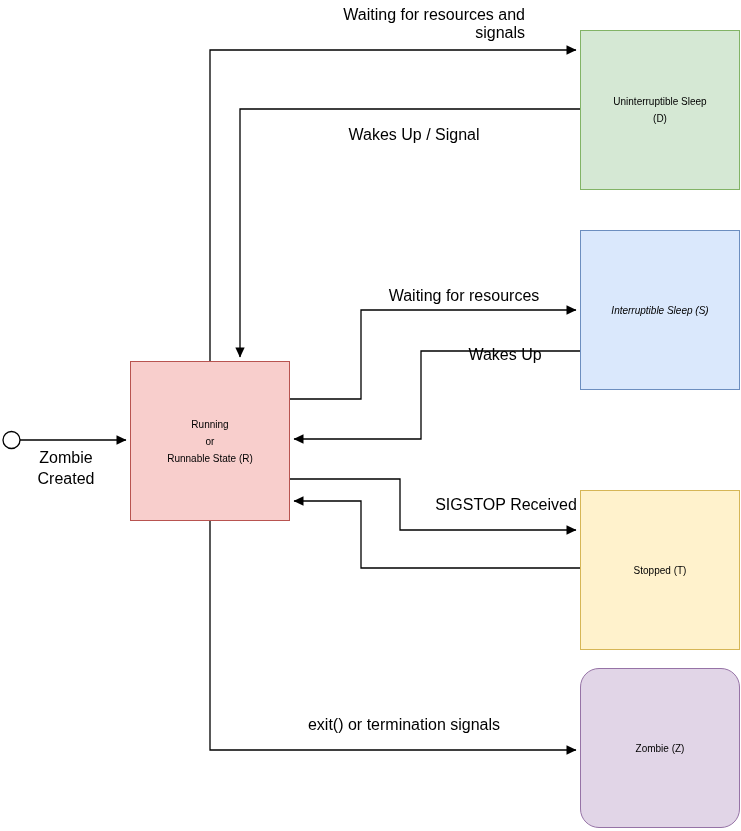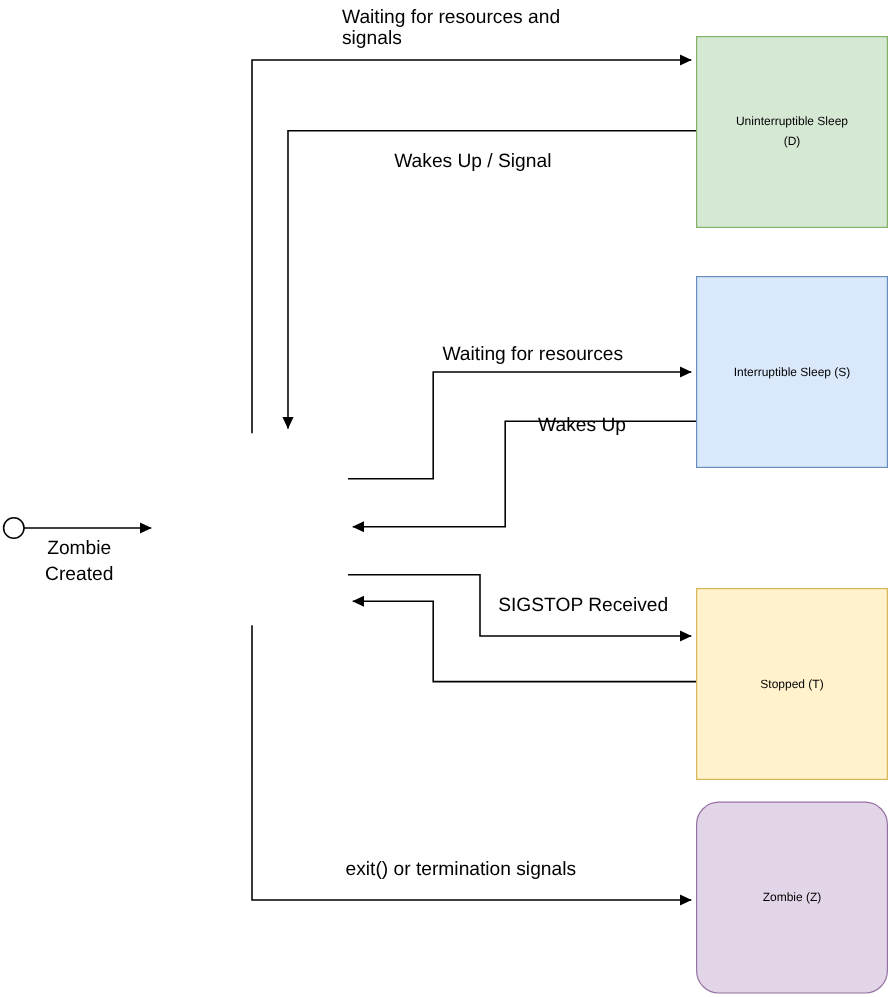--- a/index.html
+++ b/index.html
@@ -41,22 +41,23 @@
   .node-uninterruptible{ left: 580px; top: 30px;  }
   .node-interruptible  { left: 580px; top: 230px; }
   .node-stopped        { left: 580px; top: 490px; }
   .node-zombie         { left: 580px; top: 668px; border-radius: 19px; }
   .edge-label {
     position: absolute;
     transform: translateX(-50%);
     font-size: 16px;
     line-height: 18px;
     white-space: nowrap;
-    text-align: left;
+    text-align: right;
     color: #000000;
+    margin-left: 20px;
   }
   .edge-label.multiline { white-space: normal; width: 220px; }
   .lbl-waiting-resources-signals { left: 395px; top: 6px; }
   .lbl-wakes-up-signal           { left: 394px; top: 126px; }
   .lbl-waiting-resources         { left: 444px; top: 287px; }
   .lbl-wakes-up                  { left: 485px; top: 346px; }
   .lbl-sigstop                   { left: 486px; top: 496px; }
   .lbl-sigcont                   { left: 475px; top: 586px; }
   .lbl-exit                      { left: 384px; top: 716px; }
   .lbl-process-created {
@@ -93,27 +94,32 @@
 
     <path d="M 580 351 H 421 V 439 H 294" fill="none" stroke="#000000" stroke-width="1.3" marker-end="url(#arrow)"></path>
 
     <path d="M 290 479 H 400 V 530 H 576" fill="none" stroke="#000000" stroke-width="1.3" marker-end="url(#arrow)"></path>
 
     <path d="M 580 568 H 361 V 501 H 294" fill="none" stroke="#000000" stroke-width="1.3" marker-end="url(#arrow)"></path>
 
     <path d="M 210 521 V 750 H 576" fill="none" stroke="#000000" stroke-width="1.3" marker-end="url(#arrow)"></path>
   </svg>
 
+  <div class="node node-running" style="background-color: rgb(248, 206, 204); border-color: rgb(184, 84, 80);">
+    <div>Running</div>
+    <div>or</div>
+    <div>Runnable State (R)</div>
+  </div>
 
   <div class="node node-uninterruptible" style="background-color: rgb(213, 232, 212); border-color: rgb(130, 179, 102);">
     <div>Uninterruptible Sleep</div>
     <div>(D)</div>
   </div>
 
-  <div class="node node-interruptible" style="background-color: rgb(218, 232, 252); border-color: rgb(108, 142, 191);">
+  <div class="node node-interruptible" style="background-color: rgb(218, 232, 252); border-color: rgb(108, 142, 191); font-style: italic;">
     <div>Interruptible Sleep (S)</div>
   </div>
 
   <div class="node node-stopped" style="background-color: rgb(255, 242, 204); border-color: rgb(214, 182, 86);">
     <div>Stopped (T)</div>
   </div>
 
   <div class="node node-zombie" style="background-color: rgb(225, 213, 231); border-color: rgb(150, 115, 166);">
     <div>Zombie (Z)</div>
   </div>

